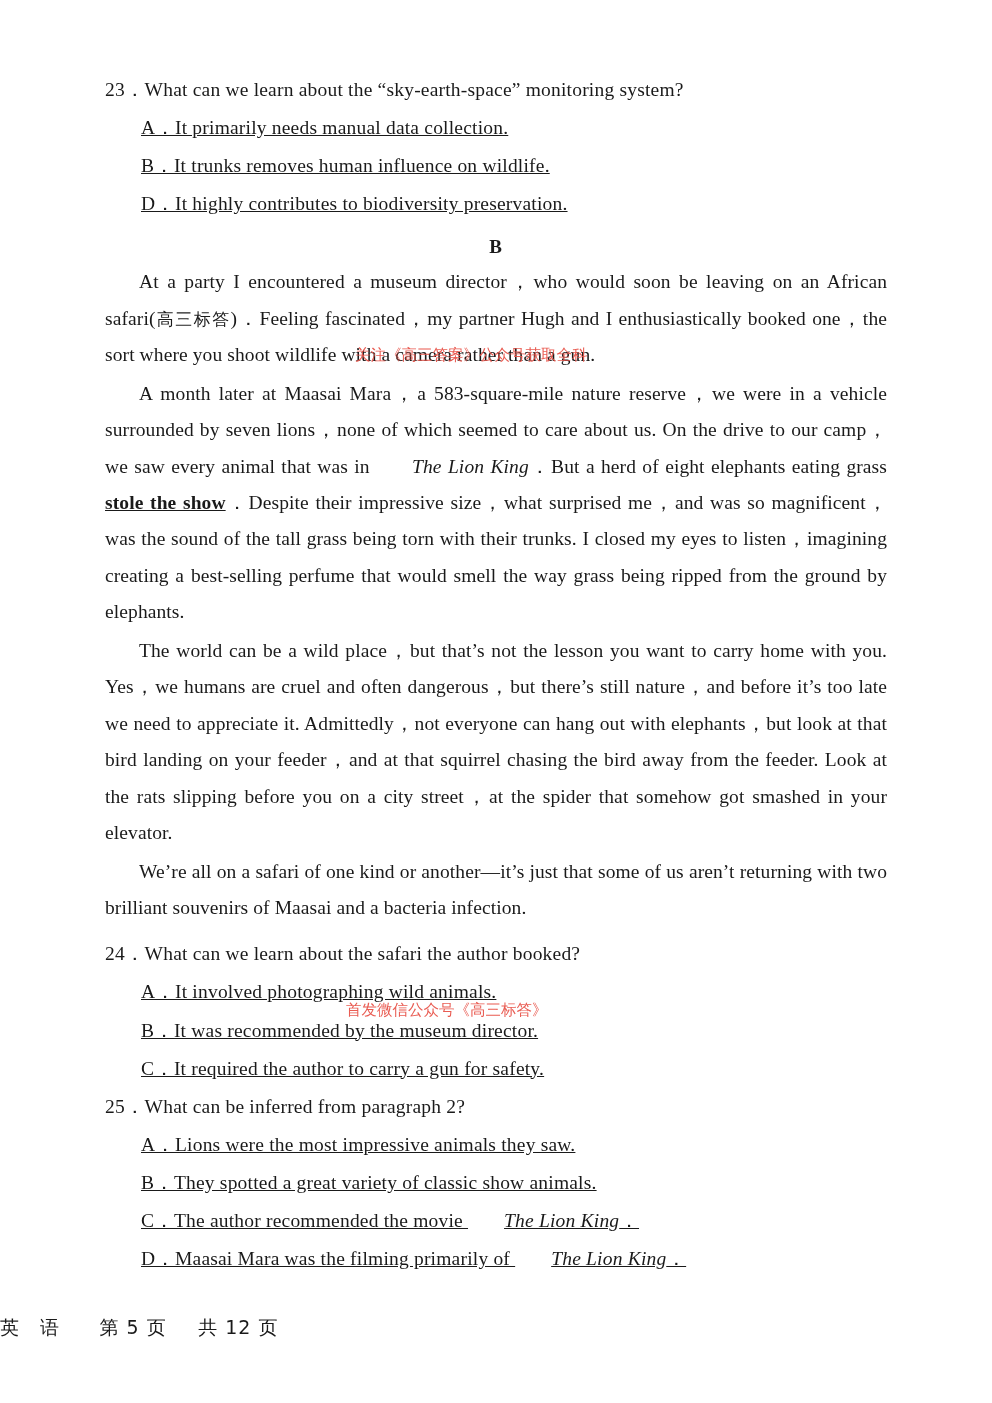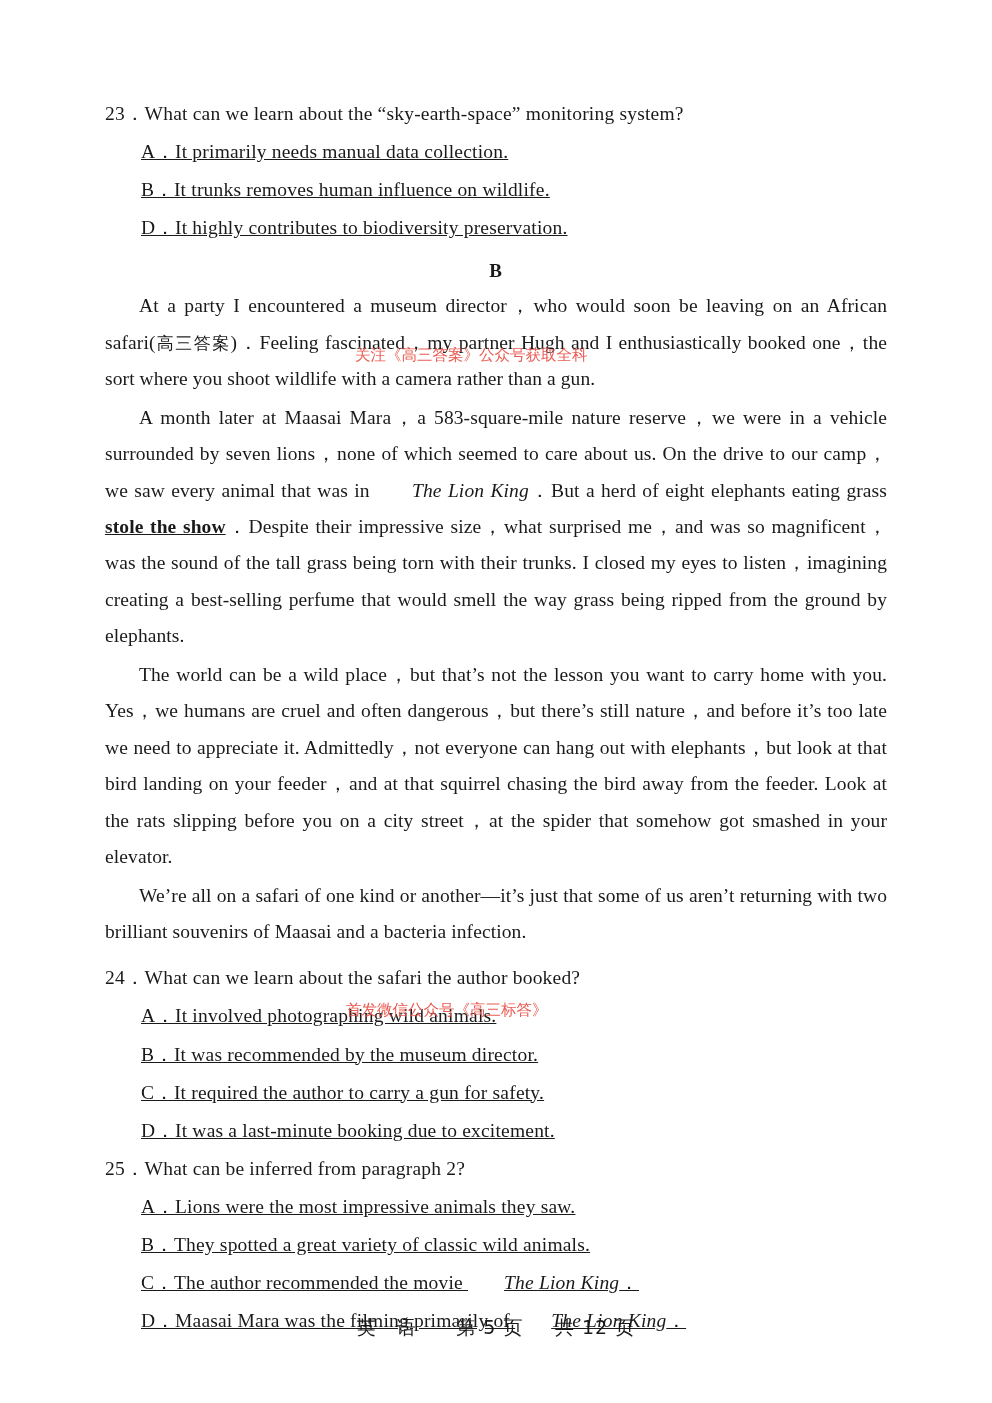--- a/index.html
+++ b/index.html
@@ -14,21 +14,21 @@
     font-family: "Liberation Serif", "DejaVu Serif", serif;
     color: #1a1a1a;
     overflow: hidden;
   }
   .page {
     position: absolute;
     left: 0; top: 0;
     width: 992px;
     height: 1403px;
     box-sizing: border-box;
-    padding: 96px 105px 0 105px;
+    padding: 72px 105px 0 105px;
   }
   .q-line {
     font-size: 19.5px;
     line-height: 1.85;
     letter-spacing: 0.2px;
     margin: 0 0 2px 0;
     white-space: nowrap;
   }
   .q-stem {
     text-indent: 0;
@@ -65,21 +65,20 @@
     opacity: 0.95;
     pointer-events: none;
   }
   .wm1 { left: 355px; top: 345px; }
   .wm2 { left: 346px; top: 1000px; }
   .footer {
     position: absolute;
     left: 0;
     top: 1315px;
     width: 992px;
-    text-align: center;
     font-size: 19px;
     letter-spacing: 1px;
   }
   .footer .cnf { font-family: "DejaVu Sans", sans-serif; }
   .spacer-sm { height: 8px; }
 </style>
 </head>
 <body>
 
 <div class="page">
@@ -87,43 +86,42 @@
   <div>
     <p class="q-line q-stem">23．What can we learn about the “sky-earth-space” monitoring system?</p>
     <p class="q-line q-opt">A．It primarily needs manual data collection.</p>
     <p class="q-line q-opt">B．It trunks removes human influence on wildlife.</p>
     <p class="q-line q-opt">D．It highly contributes to biodiversity preservation.</p>
   </div>
 
   <div class="section-letter">B</div>
 
   <div>
-    <p class="para"><span>At a party I encountered a museum director，who would soon be leaving on an African safari(</span><span class="cn">高三答案</span><span>)．Feeling fascinated，my partner Hugh and I enthusiastically booked one，the sort where you shoot wildlife with a camera rather than a gun.</span></p>
+    <p class="para"><span>At a party I encountered a museum director，who would soon be leaving on an African safari(</span><span class="cn">高三标答</span><span>)．Feeling fascinated，my partner Hugh and I enthusiastically booked one，the sort where you shoot wildlife with a camera rather than a gun.</span></p>
 
     <p class="para"><span>A month later at Maasai Mara，a 583-square-mile nature reserve，we were in a vehicle surrounded by seven lions，none of which seemed to care about us. On the drive to our camp，we saw every animal that was in </span><span class="italic">The Lion King</span><span>．But a herd of eight elephants eating grass </span><span class="bold-underline">stole the show</span><span>．Despite their impressive size，what surprised me，and was so magnificent，was the sound of the tall grass being torn with their trunks. I closed my eyes to listen，imagining creating a best-selling perfume that would smell the way grass being ripped from the ground by elephants.</span></p>
 
     <p class="para">The world can be a wild place，but that’s not the lesson you want to carry home with you. Yes，we humans are cruel and often dangerous，but there’s still nature，and before it’s too late we need to appreciate it. Admittedly，not everyone can hang out with elephants，but look at that bird landing on your feeder，and at that squirrel chasing the bird away from the feeder. Look at the rats slipping before you on a city street，at the spider that somehow got smashed in your elevator.</p>
 
     <p class="para">We’re all on a safari of one kind or another—it’s just that some of us aren’t returning with two brilliant souvenirs of Maasai and a bacteria infection.</p>
   </div>
 
   <div class="spacer-sm"></div>
 
   <div>
     <p class="q-line q-stem">24．What can we learn about the safari the author booked?</p>
     <p class="q-line q-opt">A．It involved photographing wild animals.</p>
     <p class="q-line q-opt">B．It was recommended by the museum director.</p>
     <p class="q-line q-opt">C．It required the author to carry a gun for safety.</p>
-    <p class="q-line q-opt">D．It was a last-minute booking due to excitement.</p>
   </div>
 
   <div>
     <p class="q-line q-stem">25．What can be inferred from paragraph 2?</p>
     <p class="q-line q-opt">A．Lions were the most impressive animals they saw.</p>
-    <p class="q-line q-opt">B．They spotted a great variety of classic wild animals.</p>
+    <p class="q-line q-opt">B．They spotted a great variety of classic show animals.</p>
     <p class="q-line q-opt"><span>C．The author recommended the movie </span><span class="italic">The Lion King</span><span>．</span></p>
     <p class="q-line q-opt"><span>D．Maasai Mara was the filming primarily of </span><span class="italic">The Lion King</span><span>．</span></p>
   </div>
 
 </div>
 
 <div class="watermark wm1">关注《高三答案》公众号获取全科</div>
 <div class="watermark wm2">首发微信公众号《高三标答》</div>
 
 <div class="footer">

